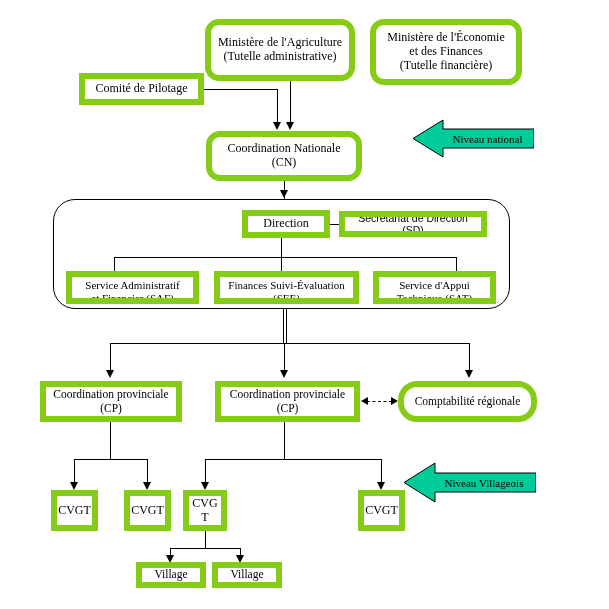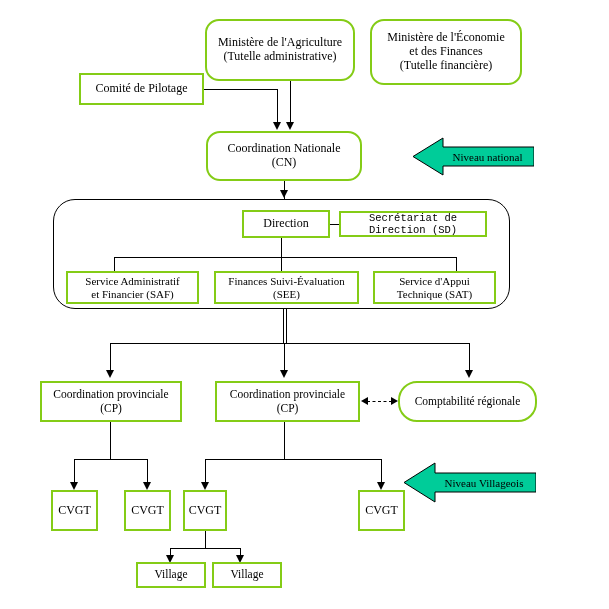--- a/index.html
+++ b/index.html
@@ -12,41 +12,41 @@
     position: relative;
     width: 609px;
     height: 609px;
     background: #ffffff;
     overflow: hidden;
     font-family: "Liberation Serif", "DejaVu Serif", serif;
   }
   .box {
     position: absolute;
     box-sizing: border-box;
-    border: 2px solid #84cc16;
+    border: 6px solid #84cc16;
     background: #ffffff;
     color: #000000;
     display: flex;
     align-items: center;
     justify-content: center;
     text-align: center;
     line-height: 1.15;
     overflow: hidden;
     z-index: 5;
   }
   .box.rounded {
     border-radius: 14px;
   }
   .box .txt {
     display: block;
     white-space: pre-line;
     padding: 0 3px;
   }
   .sans {
-    font-family: Liberation Mono, monospace;
+    font-family: Liberation Sans, sans-serif;
   }
   
   .group-frame {
     position: absolute;
     box-sizing: border-box;
     border: 1px solid #000000;
     border-radius: 22px;
     background: transparent;
     z-index: 1;
   }
@@ -246,21 +246,21 @@
   <div class="arw-d" style="left:236px; top:555px;"></div>
 
   <div class="box" style="left:136px; top:562px; width:70px; height:26px; font-size:11.5px;">
     <span class="txt">Village</span>
   </div>
 
   <div class="box" style="left:212px; top:562px; width:70px; height:26px; font-size:11.5px;">
     <span class="txt">Village</span>
   </div>
 
-  <div class="lvl-arrow" style="left:413px; top:137px; width:121px; height:39px;">
+  <div class="lvl-arrow" style="left:413px; top:119px; width:121px; height:39px;">
     <svg width="121" height="39" viewBox="0 0 121 39">
       <polygon points="0,19.5 30,1 30,10 121,10 121,29 30,29 30,38" fill="#00CC99" stroke="#000000" stroke-width="1"></polygon>
     </svg>
     <span class="lbl">Niveau national</span>
   </div>
 
 
   <div class="lvl-arrow" style="left:404px; top:462px; width:132px; height:41px;">
     <svg width="132" height="41" viewBox="0 0 132 41">
       <polygon points="0,20.5 31,1 31,11 132,11 132,30 31,30 31,40" fill="#00CC99" stroke="#000000" stroke-width="1"></polygon>

